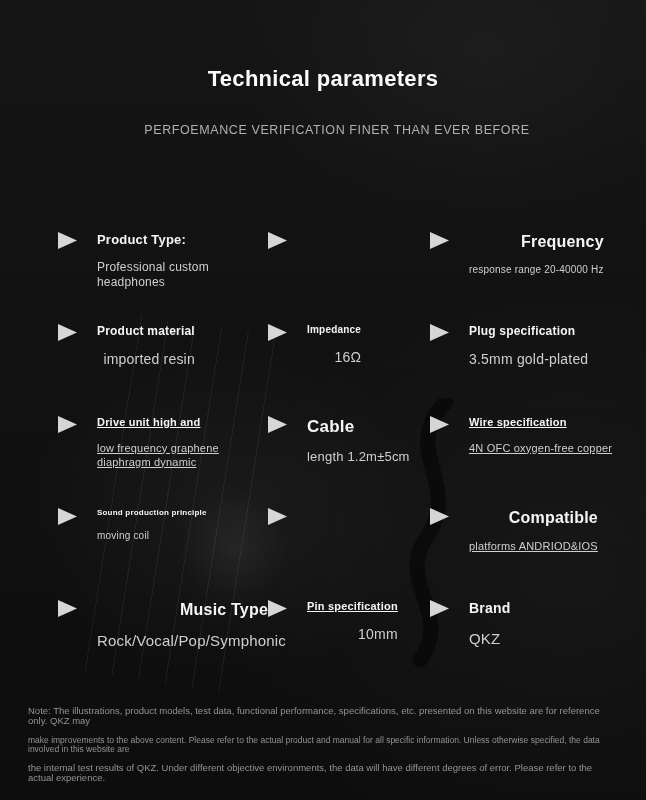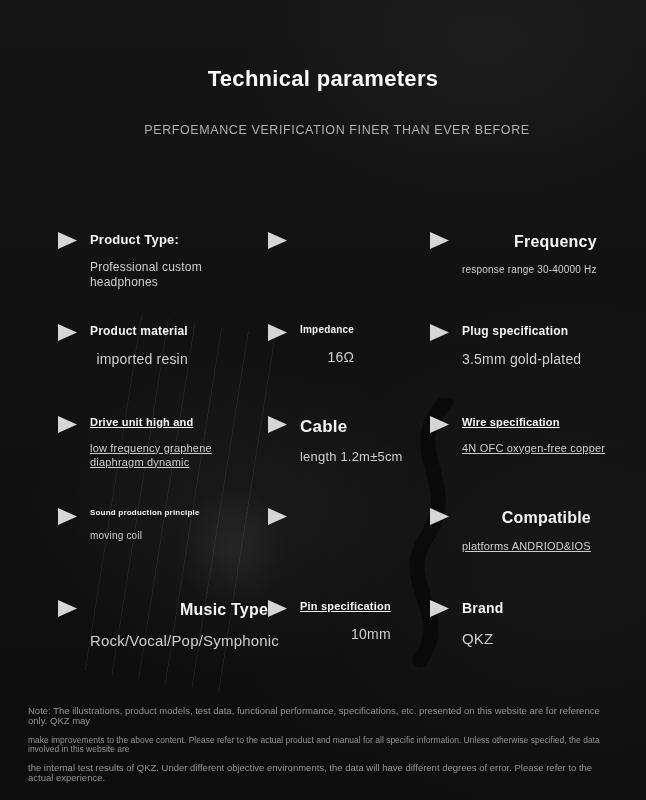--- a/index.html
+++ b/index.html
@@ -25,21 +25,21 @@
   .fhole{position:absolute;left:368px;top:398px;pointer-events:none;opacity:.55;}
   
   .header{position:absolute;top:66px;left:0;width:100%;text-align:center;}
   .title{font-size:22px;font-weight:700;color:#fafafa;letter-spacing:.3px;}
   .subtitle{margin-top:31px;font-size:12.5px;font-weight:400;color:#b0b0b0;letter-spacing:.6px;margin-left:28px;}
   
   .grid{
     position:absolute;left:58px;top:226px;
     display:grid;grid-template-columns:210px 162px 216px;grid-auto-rows:92px;
   }
-  .cell{display:flex;gap:13px;padding-top:6px;align-items:flex-start;}
+  .cell{display:flex;gap:20px;padding-top:6px;align-items:flex-start;}
   .tri{width:19px;height:17px;flex:none;margin-top:0;
        background:#d6d6d6;clip-path:polygon(0 0,100% 50%,0 100%);}
   .txt{min-width:0;}
   .label{color:#f5f5f5;font-weight:700;letter-spacing:.2px;line-height:1.25;}
   .value{color:#cfcfcf;font-weight:400;margin-top:12px;line-height:1.25;letter-spacing:.2px;}
   .fs8{font-size:8px;}  .fs10{font-size:10px;} .fs11{font-size:11px;text-decoration:underline;}
   .fs12{font-size:12px;}.fs13{font-size:13px;} .fs14{font-size:14px;text-align:right;}
   .fs15{font-size:15px;}.fs16{font-size:16px;text-align:right;} .fs17{font-size:17px;}
   .fs19{font-size:19px;}
   
@@ -75,21 +75,21 @@
     </div>
 
     <div class="cell">
       <span class="tri"></span>
     </div>
 
     <div class="cell">
       <span class="tri"></span>
       <div class="txt">
         <div class="label fs16">Frequency</div>
-        <div class="value fs10">response range 30-40000 Hz</div>
+        <div class="value fs10">response range 20-40000 Hz</div>
       </div>
     </div>
 
     <div class="cell">
       <span class="tri"></span>
       <div class="txt">
         <div class="label fs12">Product material</div>
         <div class="value fs14">imported resin</div>
       </div>
     </div>

